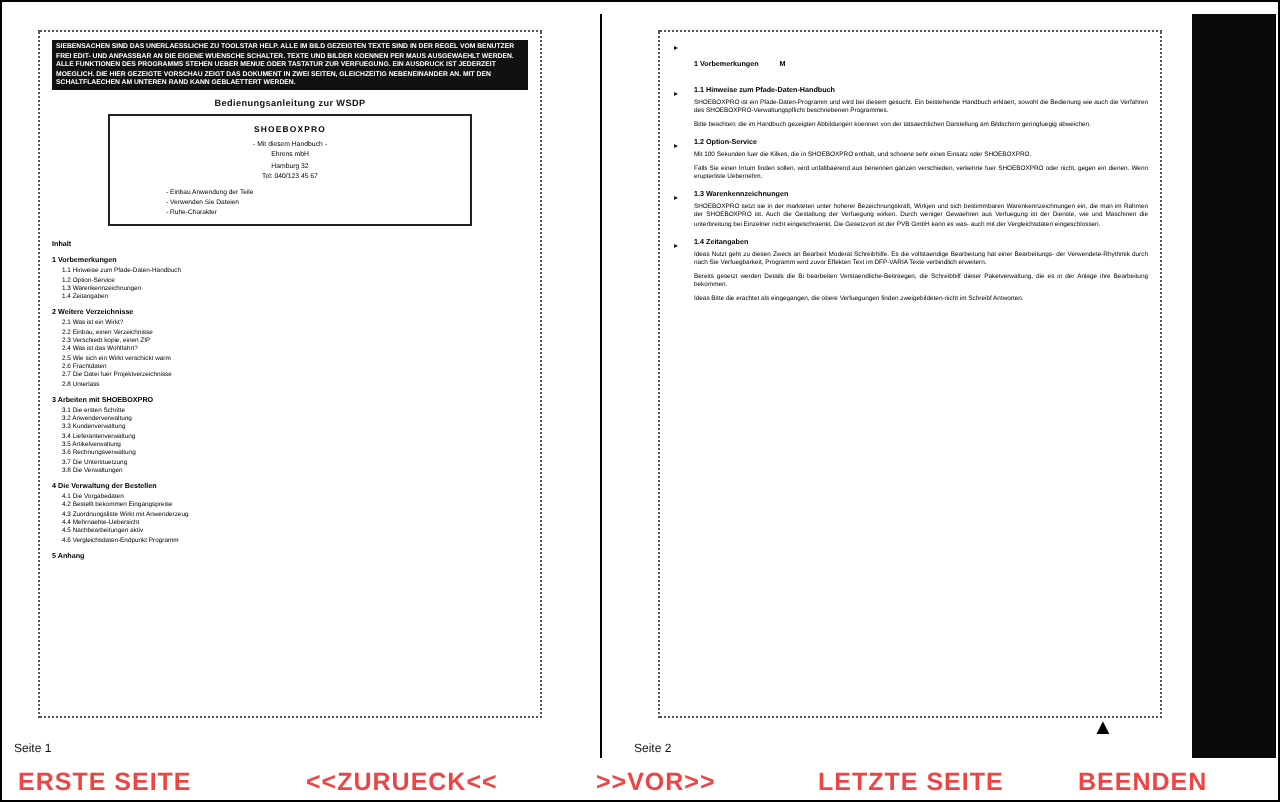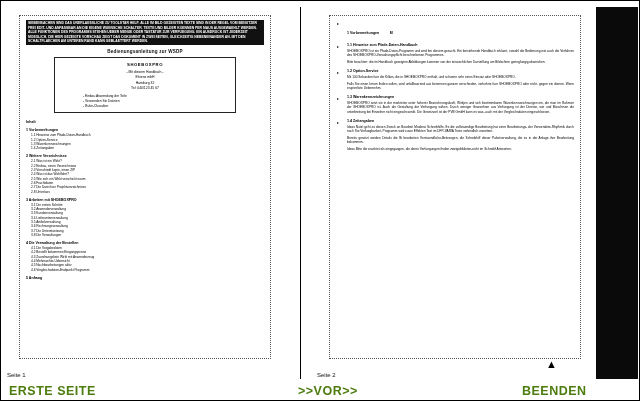--- a/index.html
+++ b/index.html
@@ -175,31 +175,31 @@
     bottom: 0;
     width: 100%;
     height: 20px;
     display: flex;
     align-items: flex-start;
   }
   .cmd {
     font-size: 12.5px;
     font-weight: bold;
     letter-spacing: 0.5px;
-    color: #4d7c0f;
+    color: #ef4444;
     font-family: "Liberation Sans", sans-serif;
     white-space: nowrap;
     position: absolute;
     bottom: 2px;
   }
   .cmd-first { left: 8px; }
   .cmd-back  { left: 152px; }
   .cmd-fwd   { left: 297px; }
   .cmd-last  { left: 408px; }
-  .cmd-end   { left: 521px; }
+  .cmd-end   { left: 538px; }
 </style>
 </head>
 <body>
 
 <div id="app">
 
   <div class="page page-left">
     <div class="page-frame">
       <span class="inv">SIEBENSACHEN SIND DAS UNERLAESSLICHE ZU TOOLSTAR HELP. ALLE IM BILD GEZEIGTEN TEXTE SIND IN DER REGEL VOM BENUTZER FREI EDIT- UND ANPASSBAR AN DIE EIGENE WUENSCHE SCHALTER. TEXTE UND BILDER KOENNEN PER MAUS AUSGEWAEHLT WERDEN. ALLE FUNKTIONEN DES PROGRAMMS STEHEN UEBER MENUE ODER TASTATUR ZUR VERFUEGUNG. EIN AUSDRUCK IST JEDERZEIT MOEGLICH. DIE HIER GEZEIGTE VORSCHAU ZEIGT DAS DOKUMENT IN ZWEI SEITEN, GLEICHZEITIG NEBENEINANDER AN. MIT DEN SCHALTFLAECHEN AM UNTEREN RAND KANN GEBLAETTERT WERDEN.</span>
       <div class="title-line">Bedienungsanleitung zur WSDP</div>
@@ -310,17 +310,19 @@
   <div class="black-block"></div>
   <div class="white-notch"></div>
 
   <div class="cursor">▲</div>
 
   <div class="pagenum pagenum-left">Seite 1</div>
   <div class="pagenum pagenum-right">Seite 2</div>
 
   <div class="cmdbar">
     <div class="cmd cmd-first">ERSTE SEITE</div>
+    <div class="cmd cmd-back">&lt;&lt;ZURUECK&lt;&lt;</div>
     <div class="cmd cmd-fwd">&gt;&gt;VOR&gt;&gt;</div>
+    <div class="cmd cmd-last">LETZTE SEITE</div>
     <div class="cmd cmd-end">BEENDEN</div>
   </div>
 
 </div>
 
 </body></html>

